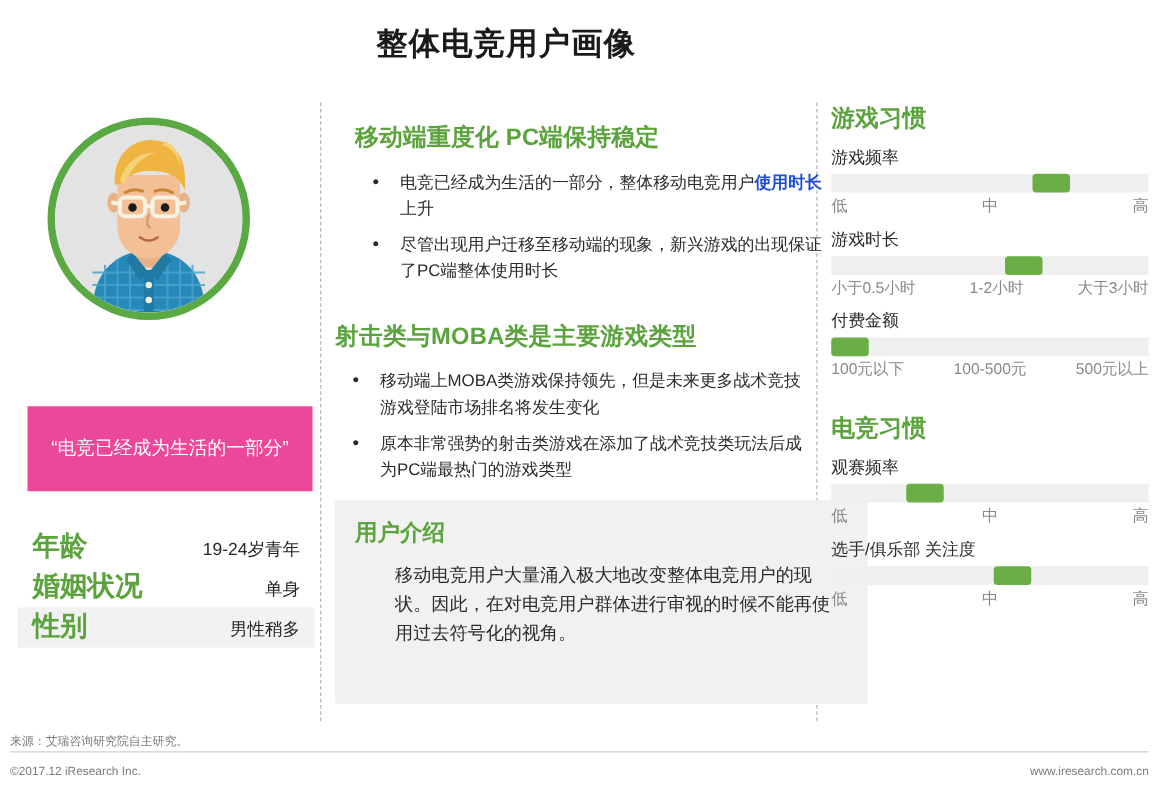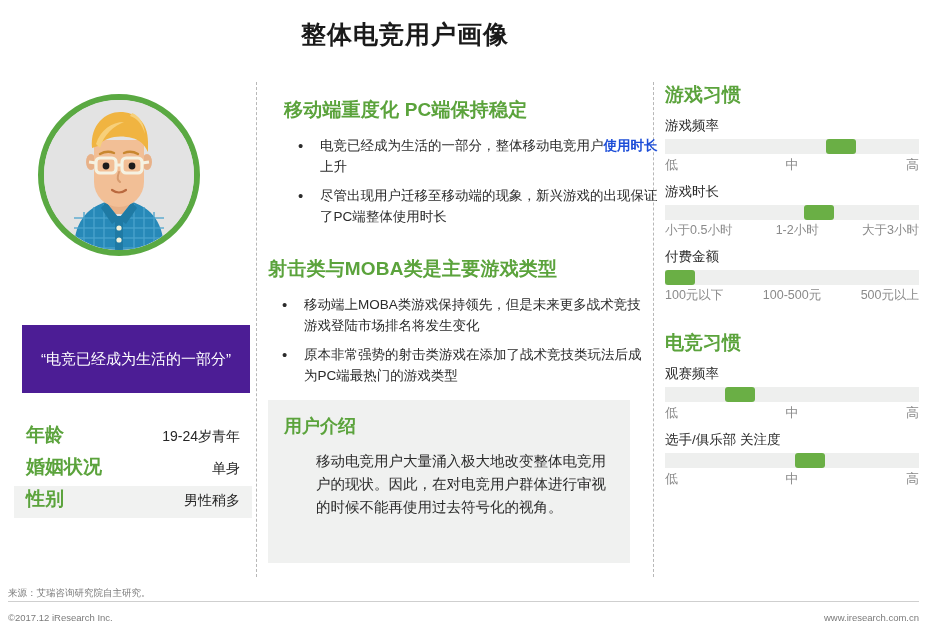--- a/index.html
+++ b/index.html
@@ -40,36 +40,36 @@
     border-radius: 50%;
     border: 6px solid #5aa942;
     background: #e3e3e3;
     overflow: hidden;
   }
   .avatar-svg { position: absolute; inset: 0; width: 100%; height: 100%; }
 
   .quote-box {
     position: absolute; left: 22px; top: 243px;
     width: 228px; height: 68px;
-    background: #4c1d95;
+    background: #ec4899;
     color: #ffffff;
     display: flex; align-items: center; justify-content: center;
     text-align: center;
     font-size: 15px; line-height: 1.45;
     padding: 0 10px;
   }
 
   .demo-table { position: absolute; left: 14px; top: 340px; width: 238px; }
   .demo-row {
     display: flex; align-items: baseline; justify-content: space-between;
     height: 32px; padding: 0 12px 0 12px;
   }
   .demo-row.alt { background: #f1f2f1; }
   .demo-key {
-    color: #5ba33c; font-weight: bold; font-size: 19px;
+    color: #5ba33c; font-weight: bold; font-size: 22px;
   }
   .demo-val { color: #262626; font-size: 14px; }
 
   
   .col-mid { position: absolute; left: 268px; top: 82px; width: 380px; }
 
   .h-green {
     color: #5ba33c; font-weight: bold; font-size: 19px;
     letter-spacing: .2px;
   }
@@ -87,21 +87,21 @@
   }
   ul.bullets li::before {
     content: "•";
     position: absolute; left: 14px; top: -1px;
     font-size: 15px; color: #2b2b2b;
   }
   .hl { color: #1d4ed8; font-weight: bold; }
 
   .intro-box {
     position: absolute; left: 0; top: 318px;
-    width: 362px; height: 163px;
+    width: 426px; height: 163px;
     background: #f0f1f0;
     padding: 14px 16px 0 16px;
   }
   .intro-title { color: #5ba33c; font-weight: bold; font-size: 18px; }
   .intro-body {
     margin-top: 12px; margin-left: 32px;
     font-size: 14.5px; line-height: 1.58; color: #2b2b2b;
   }
 
   

